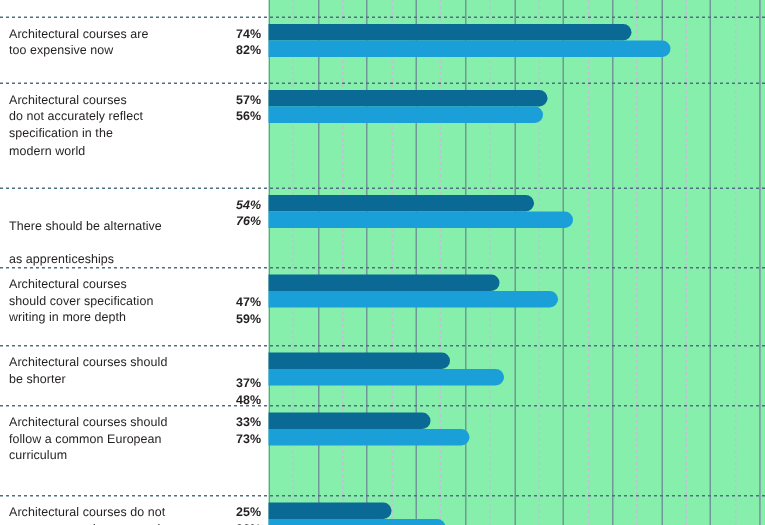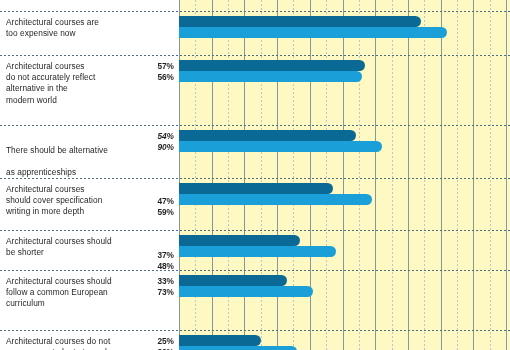--- a/index.html
+++ b/index.html
@@ -3,21 +3,21 @@
 <meta charset="utf-8">
 <style>
   html,body{margin:0;padding:0;}
   body{
     width:510px;height:350px;overflow:hidden;
     background:#ffffff;
     font-family:"Liberation Sans", sans-serif;
     -webkit-font-smoothing:antialiased;
   }
   #chart{
-    position:relative;width:510px;height:350px;overflow:hidden;background:#fef9c3;
+    position:relative;width:510px;height:350px;overflow:hidden;background:#86efac;
   }
   
   .grid-layer{position:absolute;left:0;top:0;width:510px;height:350px;pointer-events:none;}
   .vline{position:absolute;top:0;bottom:0;width:1px;}
   .vline.major{background:#6f8794;opacity:.85;}
   .vline.minor{
     width:1px;
     background-image:linear-gradient(to bottom,#b9c6cd 0 2px,rgba(255,255,255,0) 2px 4px);
     background-size:1px 4px;
   }
@@ -76,43 +76,47 @@
       <div class="vline major" style="left: 506px;"></div>
       <div class="vline edge" style="left: 506px;"></div>
     </div>
 
   <div class="topgap"></div>
 
   <div class="rows" id="rows">
       <div class="row-sep" style="top: 11px;"></div>
       <div class="row" style="top: 11px; height: 44px;">
         <div class="row-label" style="top: 6px;"><span>Architectural courses are</span><br><span>too expensive now</span></div>
+        <div class="row-values" style="top: 6px;">
+          <div>74%</div>
+          <div>82%</div>
+        </div>
         <div class="bars">
           <div class="bar a" style="left: 179px; top: 5px; width: 242px; background: rgb(11, 106, 149);"></div>
           <div class="bar b" style="left: 179px; top: 16px; width: 268px; background: rgb(26, 159, 217);"></div>
         </div>
       </div>
       <div class="row-sep" style="top: 55px;"></div>
       <div class="row" style="top: 55px; height: 70px;">
-        <div class="row-label" style="top: 6px;"><span>Architectural courses</span><br><span>do not accurately reflect</span><br><span>alternative in the</span><br><span>modern world</span></div>
+        <div class="row-label" style="top: 6px;"><span>Architectural courses</span><br><span>do not accurately reflect</span><br><span>specification in the</span><br><span>modern world</span></div>
         <div class="row-values" style="top: 6px;">
           <div>57%</div>
           <div>56%</div>
         </div>
         <div class="bars">
           <div class="bar a" style="left: 179px; top: 5px; width: 186px; background: rgb(11, 106, 149);"></div>
           <div class="bar b" style="left: 179px; top: 16px; width: 183px; background: rgb(26, 159, 217);"></div>
         </div>
       </div>
       <div class="row-sep" style="top: 125px;"></div>
       <div class="row" style="top: 125px; height: 53px;">
         <div class="row-label" style="top: 20px;"><span>There should be alternative</span><br><br><span>as apprenticeships</span></div>
         <div class="row-values" style="top: 6px; font-style: italic;">
           <div>54%</div>
-          <div>90%</div>
+          <div>76%</div>
         </div>
         <div class="bars">
           <div class="bar a" style="left: 179px; top: 5px; width: 177px; background: rgb(11, 106, 149);"></div>
           <div class="bar b" style="left: 179px; top: 16px; width: 203px; background: rgb(26, 159, 217);"></div>
         </div>
       </div>
       <div class="row-sep" style="top: 178px;"></div>
       <div class="row" style="top: 178px; height: 52px;">
         <div class="row-label" style="top: 6px;"><span>Architectural courses</span><br><span>should cover specification</span><br><span>writing in more depth</span></div>
         <div class="row-values" style="top: 18px;">

